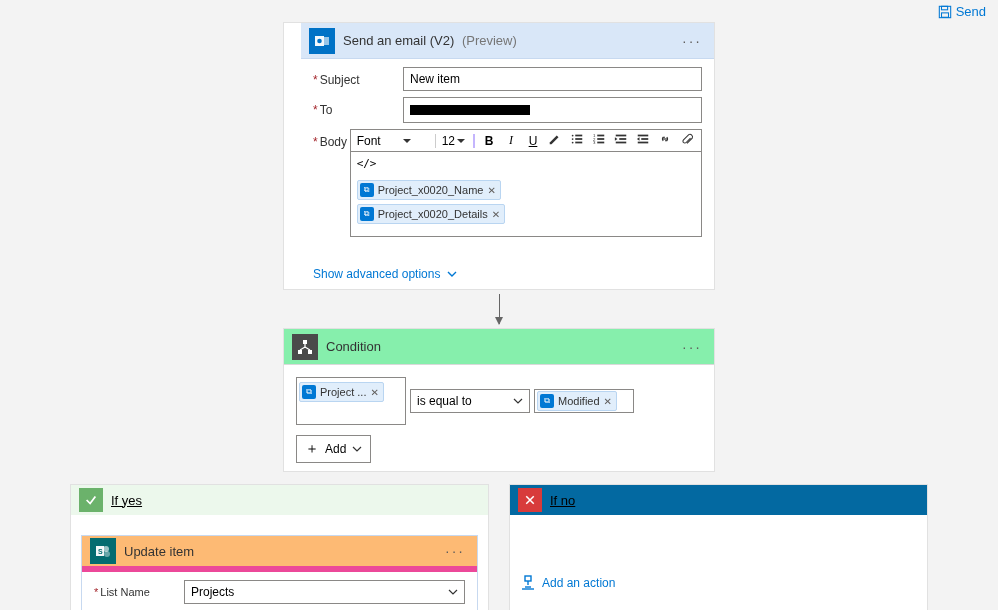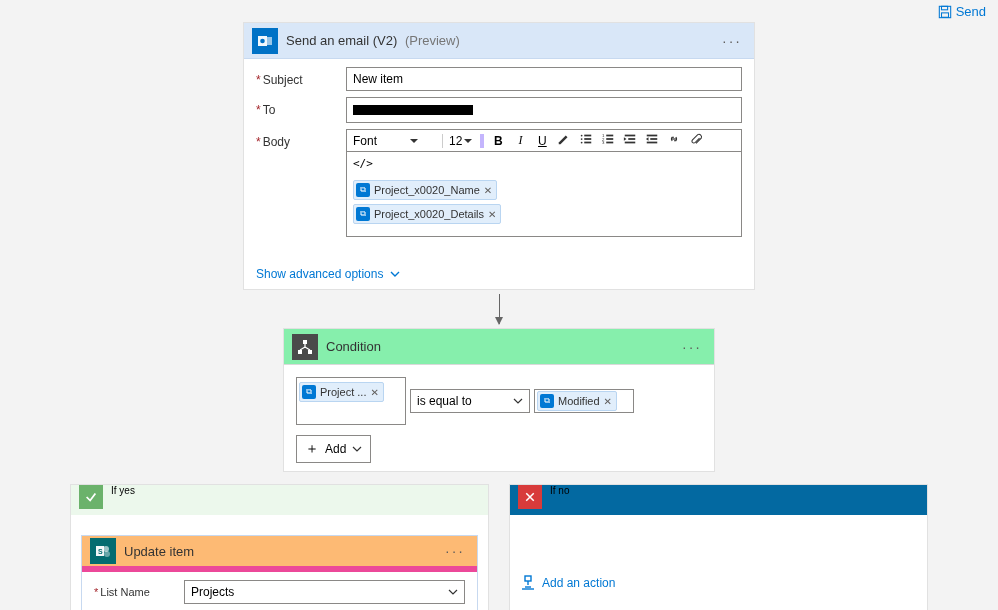--- a/index.html
+++ b/index.html
@@ -1,43 +1,43 @@
 <!DOCTYPE html>
 <html><head>
 <meta charset="utf-8">
 <style>
   * { box-sizing: border-box; font-family: "Segoe UI", Arial, sans-serif; }
   body { margin: 0; background: #f3f3f3; width: 998px; height: 610px; overflow: hidden; position: relative; }
   .toolbar { position: absolute; top: 4px; right: 12px; display: flex; align-items: center; color: #0078d4; font-size: 13px; cursor: pointer; }
   .toolbar svg { margin-right: 4px; }
   .canvas { position: absolute; top: 22px; left: 0; right: 0; }
   .card { background: #fff; border: 1px solid #e1e1e1; }
-  .email-card { width: 512px; margin: 0 auto; }
+  .email-card { width: 432px; margin: 0 auto; padding-left: 17px; }
   .card-header { display: flex; align-items: center; height: 36px; padding: 0 8px; }
   .card-header.blue { background: #d9e7f8; border-bottom: 1px solid #c7d9f0; }
   .card-header.grey { background: #86efac; border-bottom: 1px solid #d9d9d9; }
   .card-header.softblue { background: #fdba74; border-bottom: 6px solid #ec4899; }
   .logo-square { width: 26px; height: 26px; display: flex; align-items: center; justify-content: center; color: #fff; font-weight: bold; font-size: 11px; margin-right: 8px; }
   .outlook { background: #0072c6; }
   .condition { background: #4a4a4a; }
   .sharepoint { background: #036c70; }
   .header-title { font-size: 13px; color: #333; flex: 1; }
   .header-preview { color: #767676; font-size: 13px; margin-left: 4px; }
   .ellipsis { color: #605e5c; font-size: 14px; letter-spacing: 2px; cursor: pointer; padding: 0 4px; }
   .card-body { padding: 8px 12px; font-size: 12px; }
   .form-row { display: flex; align-items: flex-start; margin-bottom: 6px; }
   .form-row .label { width: 90px; padding-top: 6px; color: #333; font-size: 12px; }
   .form-row .label .req { color: #a4262c; margin-right: 2px; }
   .form-row .field { flex: 1; }
   .text-input { width: 100%; border: 1px solid #8a8886; height: 24px; padding: 0 6px; font-size: 12px; display: flex; align-items: center; background: #fff; }
   .to-input { height: 26px; }
   .redacted-bar { height: 10px; background: #000; }
   .rte-toolbar { border: 1px solid #8a8886; border-bottom: none; display: flex; align-items: center; padding: 2px 6px; gap: 6px; font-size: 12px; }
-  .rte-toolbar .font-dd { display: flex; align-items: center; border-right: 1px solid #ccc; padding-right: 6px; gap: 11px; }
-  .rte-toolbar .fs-dd { display: flex; align-items: center; border-right: 4px solid #c4b5fd; padding-right: 6px; }
+  .rte-toolbar .font-dd { display: flex; align-items: center; border-right: 1px solid #ccc; padding-right: 6px; }
+  .rte-toolbar .fs-dd { display: flex; align-items: center; border-right: 2px solid #c4b5fd; padding-right: 6px; }
   .rte-icon { width: 16px; text-align: center; cursor: pointer; }
   .bold { font-weight: bold; }
   .italic { font-style: italic; font-family: serif; }
   .underline { text-decoration: underline; }
   .rte-body { border: 1px solid #8a8886; padding: 4px 6px 10px 6px; min-height: 80px; }
   .code-toggle { font-family: monospace; font-size: 11px; margin-bottom: 8px; display: inline-block; cursor: pointer; }
   .token { display: inline-flex; align-items: center; background: #e1eefb; border: 1px solid #b9d5f1; border-radius: 2px; height: 20px; padding: 0 4px 0 2px; font-size: 11px; color: #333; margin: 2px 2px 2px 0; }
   .token .mini-icon { width: 14px; height: 14px; background: #0078d4; color: #fff; font-size: 8px; display: flex; align-items: center; justify-content: center; border-radius: 2px; margin-right: 4px; }
   .token .x { color: #605e5c; margin-left: 4px; cursor: pointer; font-size: 10px; }
   .adv-options { color: #0078d4; font-size: 12px; display: inline-flex; align-items: center; margin-top: 24px; cursor: pointer; }
@@ -47,21 +47,21 @@
   .condition-card { width: 432px; margin: 0 auto; }
   .cond-row { display: flex; align-items: center; margin-top: 4px; }
   .cond-box { border: 1px solid #8a8886; }
   .cond-token-box { width: 110px; height: 48px; padding: 2px; }
   .operator { width: 120px; height: 24px; border: 1px solid #8a8886; margin: 0 4px; display: flex; align-items: center; justify-content: space-between; padding: 0 6px; font-size: 12px; }
   .cond-modified { width: 100px; height: 24px; border: 1px solid #8a8886; padding: 2px; display: flex; align-items: center; }
   .add-btn { border: 1px solid #8a8886; height: 28px; display: inline-flex; align-items: center; padding: 0 8px; font-size: 12px; margin-top: 10px; cursor: pointer; }
   .add-btn .plus { margin-right: 6px; font-size: 14px; }
   .branches { display: flex; margin: 12px 70px 0 70px; gap: 20px; }
   .branch { flex: 1; background: #fff; border: 1px solid #e1e1e1; min-height: 180px; }
-  .branch-head { height: 30px; display: flex; align-items: flex-start; padding: 0 8px; font-size: 10px; }
+  .branch-head { height: 30px; display: flex; align-items: center; padding: 0 8px; font-size: 13px; text-decoration: underline; }
   .branch-head.yes { background: #ecf8ec; }
   .branch-head.no { background: #0369a1; }
   .branch-icon { width: 24px; height: 24px; display: flex; align-items: center; justify-content: center; margin-right: 8px; color: #fff; }
   .branch-icon.yes { background: #6bb26b; }
   .branch-icon.no { background: #d83b3b; }
   .branch-body { padding: 20px 10px 10px 10px; }
   .update-card { border: 1px solid #c7d9f0; }
   .update-body .form-row .label { width: 90px; font-size: 11px; padding-top: 6px; }
   .select-field { width: 100%; border: 1px solid #8a8886; height: 24px; display: flex; align-items: center; justify-content: space-between; padding: 0 6px; font-size: 12px; }
   .add-action { display: inline-flex; align-items: center; color: #0078d4; font-size: 12px; cursor: pointer; }

